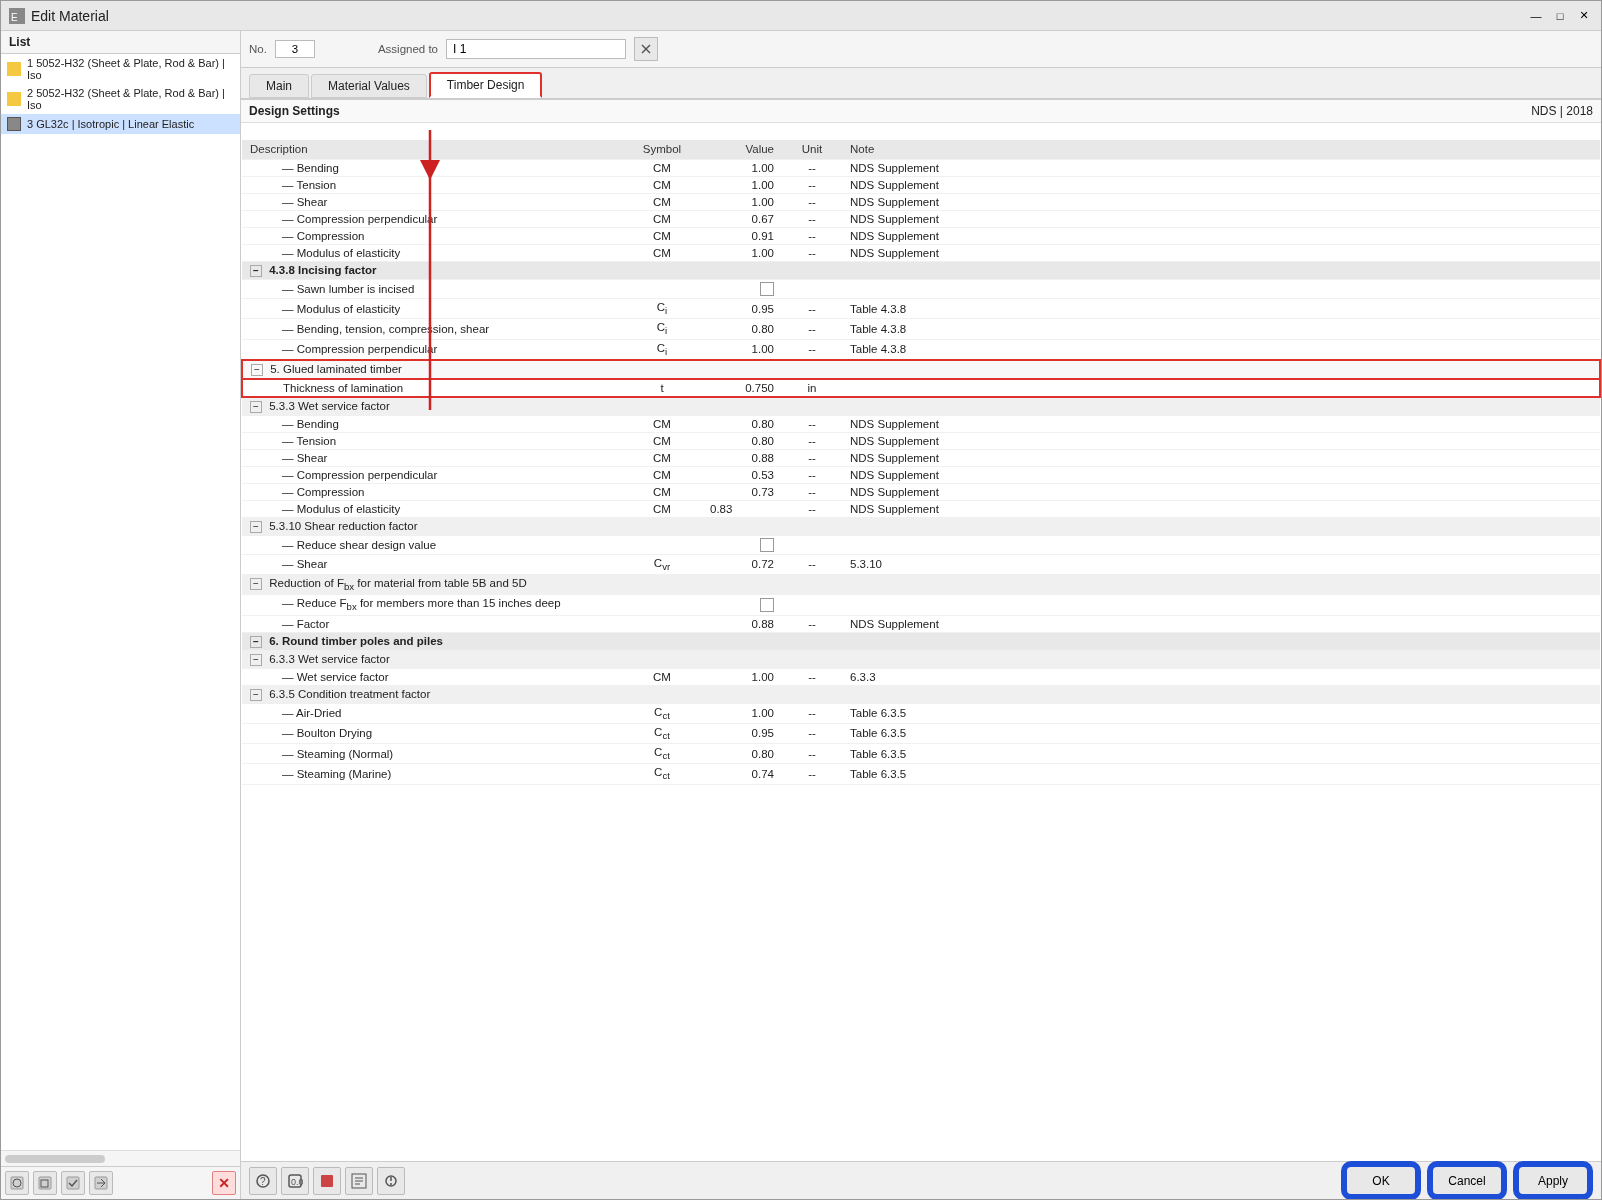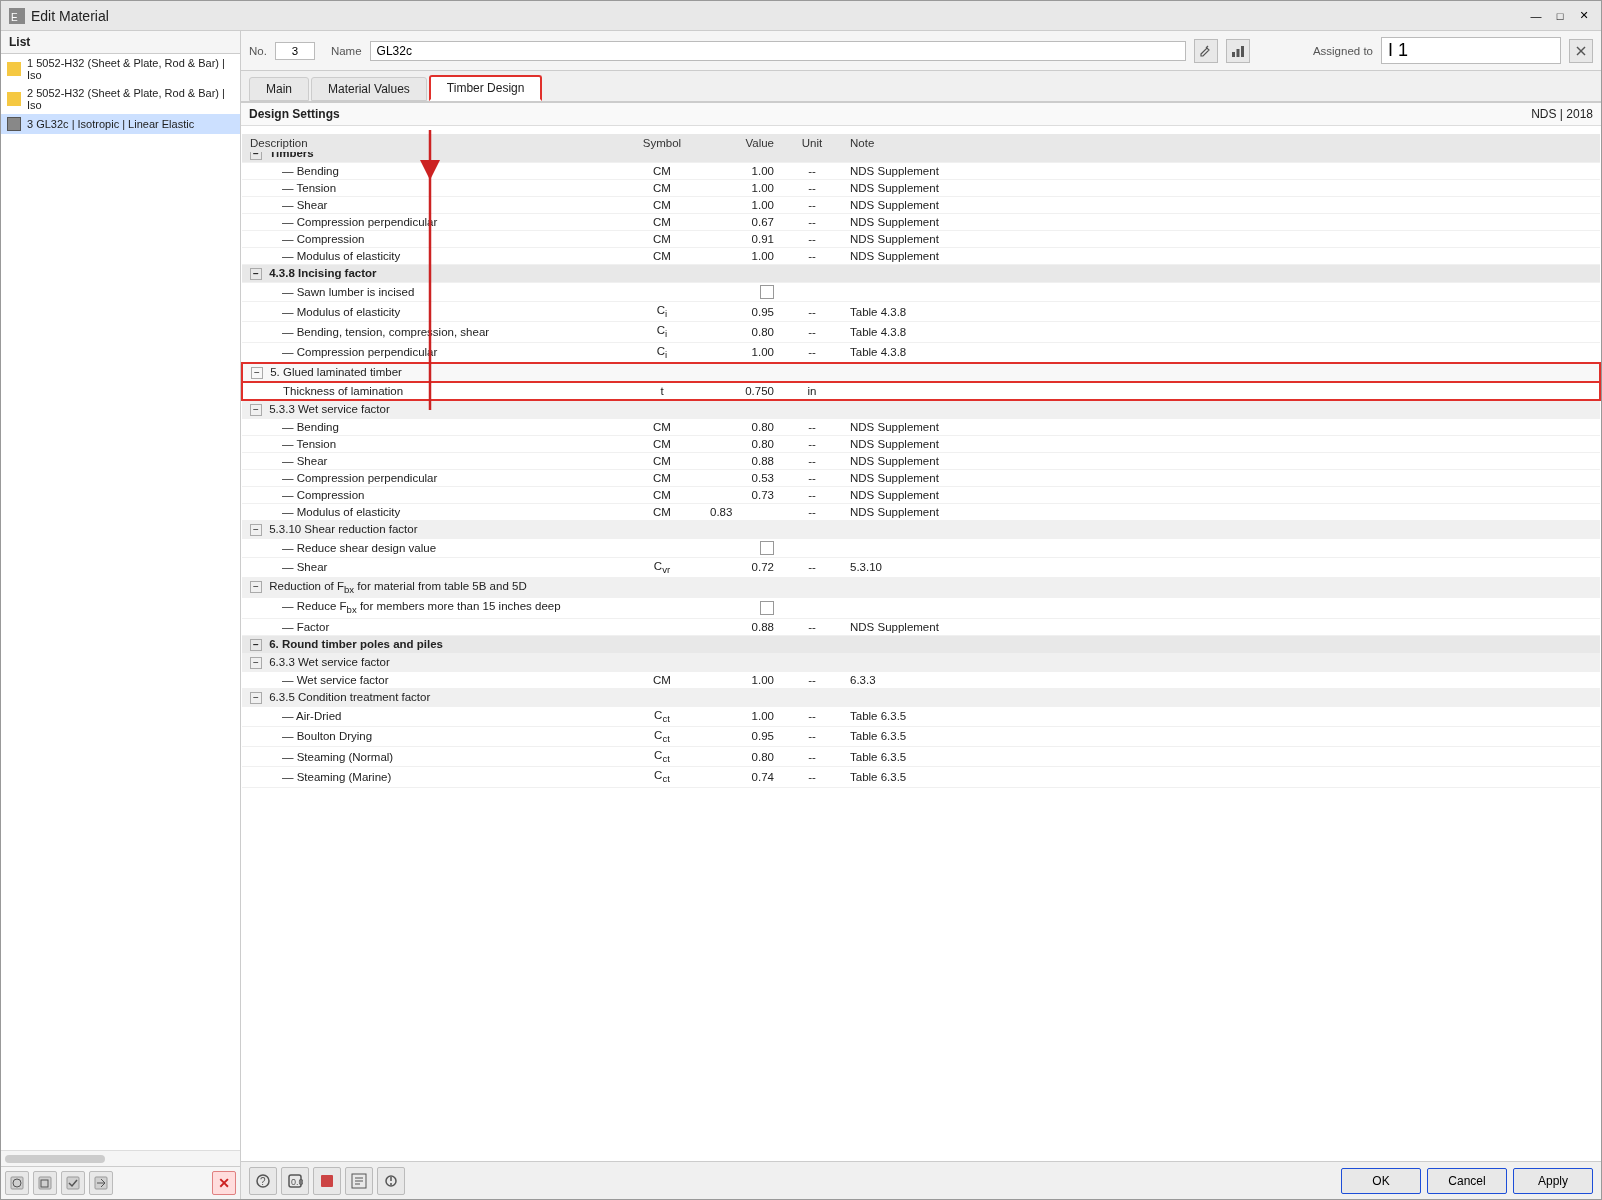--- a/index.html
+++ b/index.html
@@ -30,54 +30,54 @@
     
     .header-row { display: flex; align-items: center; padding: 6px 8px; background: #f5f5f5; border-bottom: 1px solid #ccc; gap: 16px; }
     .header-no { display: flex; align-items: center; gap: 8px; }
     .header-label { font-size: 11.5px; color: #555; }
     .header-val { width: 40px; text-align: center; border: 1px solid #bbb; background: #fff; padding: 2px 4px; font-size: 11.5px; }
     .header-name-section { display: flex; align-items: center; gap: 8px; flex: 1; }
     .header-name-input { flex: 1; border: 1px solid #bbb; background: #fff; padding: 2px 6px; font-size: 12px; }
     .header-icon-btn { width: 24px; height: 24px; border: 1px solid #bbb; background: #e8e8e8; cursor: pointer; display: flex; align-items: center; justify-content: center; font-size: 13px; }
     .header-assigned { display: flex; align-items: center; gap: 8px; margin-left: 47px; }
     .header-assigned-label { font-size: 11.5px; color: #555; }
-    .header-assigned-val { width: 180px; border: 1px solid #bbb; background: #fff; padding: 2px 6px; font-size: 18px; }
+    .header-assigned-val { width: 180px; border: 1px solid #bbb; background: #fff; padding: 2px 6px; font-size: 12px; }
     .header-close-btn { width: 24px; height: 24px; border: 1px solid #bbb; background: #e8e8e8; cursor: pointer; display: flex; align-items: center; justify-content: center; font-size: 13px; }
 
     
     .tabs-row { display: flex; align-items: flex-end; background: #f0f0f0; border-bottom: 2px solid #ccc; padding-left: 8px; padding-top: 4px; }
     .tab { padding: 4px 16px; font-size: 12px; cursor: pointer; border: 1px solid #ccc; background: #e8e8e8; margin-right: 2px; border-radius: 3px 3px 0 0; }
     .tab.active { background: #fff; border-bottom: 2px solid #fff; z-index: 1; }
     .tab.highlighted { border: 2px solid #e0302b; }
 
     
     .design-area { flex: 1; background: #fff; overflow: hidden; display: flex; flex-direction: column; }
     .design-header { display: flex; align-items: center; justify-content: space-between; padding: 4px 8px; border-bottom: 1px solid #ddd; background: #f9f9f9; }
 
     
     .table-wrapper { flex: 1; overflow-y: auto; overflow-x: hidden; }
     .data-table { width: 100%; border-collapse: collapse; font-size: 11.5px; }
-    .data-table th { background: #e8e8e8; text-align: left; padding: 3px 8px; border-bottom: 1px solid #ccc; font-weight: normal; color: #333; font-size: 11.5px; position: sticky; top: 8px; }
+    .data-table th { background: #e8e8e8; text-align: left; padding: 3px 8px; border-bottom: 1px solid #ccc; font-weight: normal; color: #333; font-size: 11.5px; position: sticky; top: 17px; }
     .data-table td { padding: 2px 8px; border-bottom: 1px solid #f0f0f0; vertical-align: middle; }
     .section-header td { background: #e8e8e8; font-weight: bold; }
     .section-header-2 td { background: #f0f0f0; }
     .indent2 { padding-left: 40px !important; }
     .col-desc { width: 380px; }
     .col-sym { width: 80px; text-align: center; }
     .col-val { width: 80px; text-align: right; }
     .col-unit { width: 60px; text-align: center; }
     .minus-icon { display: inline-block; width: 12px; height: 12px; border: 1px solid #aaa; text-align: center; line-height: 10px; font-size: 10px; cursor: pointer; margin-right: 4px; vertical-align: middle; }
     .checkbox { width: 14px; height: 14px; border: 1px solid #999; background: #fff; display: inline-block; vertical-align: middle; }
 
     
     .footer { display: flex; align-items: center; justify-content: space-between; padding: 4px 8px; background: #f0f0f0; border-top: 1px solid #ccc; height: 38px; }
     .footer-icons { display: flex; gap: 4px; }
     .footer-icon-btn { width: 28px; height: 28px; border: 1px solid #bbb; background: #e8e8e8; cursor: pointer; display: flex; align-items: center; justify-content: center; font-size: 14px; border-radius: 2px; }
     .footer-btns { display: flex; gap: 6px; }
-    .footer-btn { width: 80px; height: 26px; border: 1px solid #1d4ed8; background: #e8e8e8; cursor: pointer; font-size: 12px; border-radius: 2px; }
+    .footer-btn { width: 80px; height: 39px; border: 6px solid #1d4ed8; background: #e8e8e8; cursor: pointer; font-size: 12px; border-radius: 10px; }
 
     
     .table-wrapper::-webkit-scrollbar { width: 14px; }
     .table-wrapper::-webkit-scrollbar-track { background: #f0f0f0; }
     .table-wrapper::-webkit-scrollbar-thumb { background: #bbb; border: 2px solid #f0f0f0; }
   </style>
 </head>
 <body>
 
 <div class="window">
@@ -150,37 +150,20 @@
         </button>
       </div>
     </div>
 
     <div class="right-panel">
 
       <div class="header-row">
         <div class="header-no">
           <span class="header-label">No.</span>
           <input type="text" class="header-val" value="3" readonly="" style="">
-        </div>
-        <div class="header-name-section">
-          <span class="header-label">Name</span>
-          <input type="text" class="header-name-input" value="GL32c" style="">
-          <button class="header-icon-btn">
-            <svg width="14" height="14" viewBox="0 0 14 14">
-                <path d="M2 10 L8 4 L10 6 L4 12 L2 12 Z" fill="none" stroke="#555" stroke-width="1.2"></path>
-                <line x1="7" y1="4" x2="9" y2="2" stroke="#555" stroke-width="1.2"></line>
-              </svg>
-          </button>
-          <button class="header-icon-btn">
-            <svg width="14" height="14" viewBox="0 0 14 14">
-                <rect x="1" y="8" width="3" height="5" fill="#555"></rect>
-                <rect x="5.5" y="5" width="3" height="8" fill="#555"></rect>
-                <rect x="10" y="2" width="3" height="11" fill="#555"></rect>
-              </svg>
-          </button>
         </div>
         <div class="header-assigned">
           <span class="header-assigned-label">Assigned to</span>
           <input type="text" class="header-assigned-val" value="I 1" style="">
           <button class="header-close-btn">
             <svg width="12" height="12" viewBox="0 0 12 12">
                 <line x1="2" y1="2" x2="10" y2="10" stroke="#555" stroke-width="1.5"></line>
                 <line x1="10" y1="2" x2="2" y2="10" stroke="#555" stroke-width="1.5"></line>
               </svg>
           </button>

